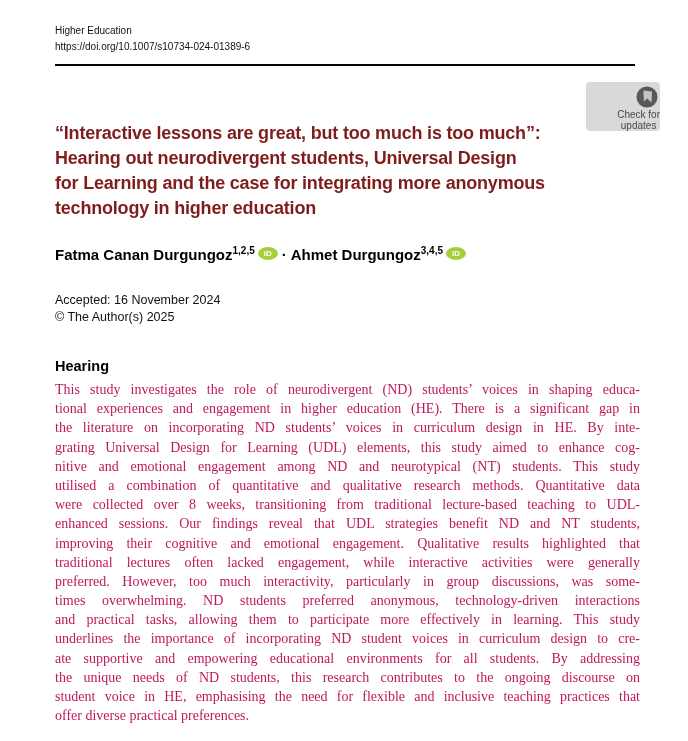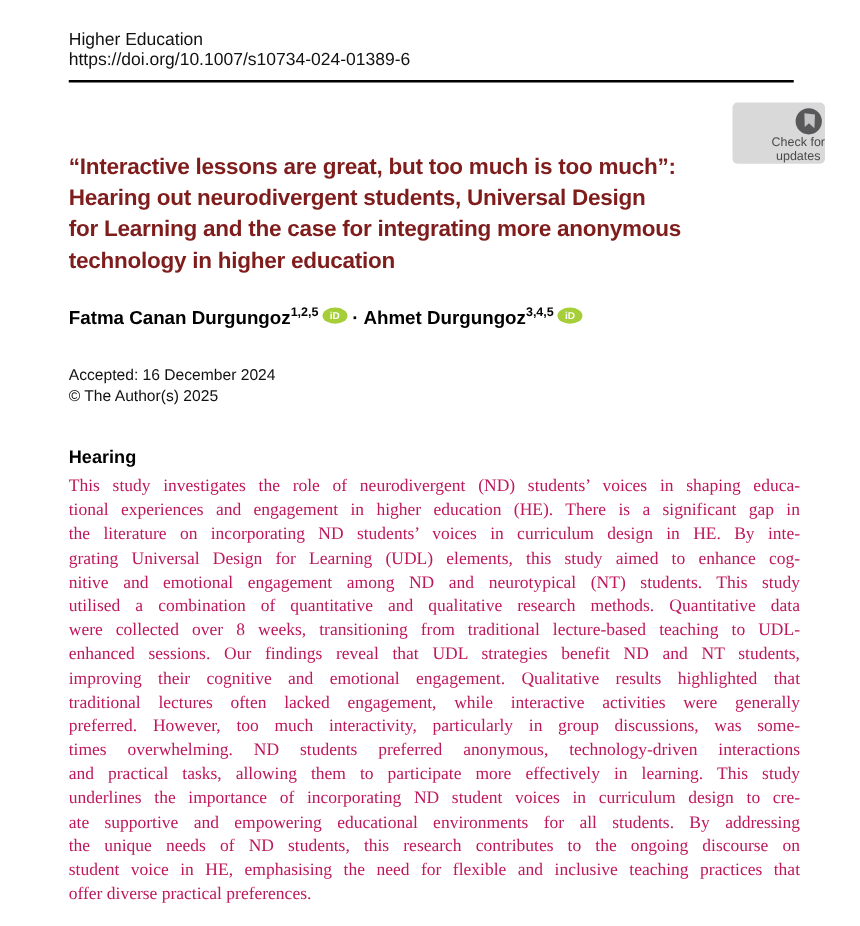--- a/index.html
+++ b/index.html
@@ -11,21 +11,21 @@
     font-family: "Liberation Sans", sans-serif;
     color: #000;
     overflow: hidden;
   }
 
   
   .journal-header {
     position: absolute;
     left: 55px;
     top: 23px;
-    font-size: 14px;
+    font-size: 10px;
     line-height: 16px;
     color: #111;
   }
   .doi-link { color: #111; text-decoration: none; display: block; cursor: pointer; }
 
   .rule {
     position: absolute;
     left: 55px;
     top: 64px;
     width: 580px;
@@ -167,21 +167,21 @@
       <div class="title-line">Hearing out neurodivergent students, Universal Design</div>
       <div class="title-line">for Learning and the case for integrating more anonymous</div>
       <div class="title-line last">technology in higher education</div>
     </h1>
 
   <div class="authors">
     <span>Fatma Canan Durgungoz</span><sup>1,2,5</sup><span class="orcid">iD</span><span class="author-sep">·</span><span>Ahmet Durgungoz</span><sup>3,4,5</sup><span class="orcid">iD</span>
   </div>
 
   <div class="meta">
-    <div>Accepted: 16 December 2024</div>
+    <div>Accepted: 16 November 2024</div>
     <div>© The Author(s) 2025</div>
   </div>
 
   <div class="abstract-heading">Hearing</div>
 
   <div class="abstract">
       <div class="abs-line">This study investigates the role of neurodivergent (ND) students’ voices in shaping educa-</div>
       <div class="abs-line">tional experiences and engagement in higher education (HE). There is a significant gap in</div>
       <div class="abs-line">the literature on incorporating ND students’ voices in curriculum design in HE. By inte-</div>
       <div class="abs-line">grating Universal Design for Learning (UDL) elements, this study aimed to enhance cog-</div>

